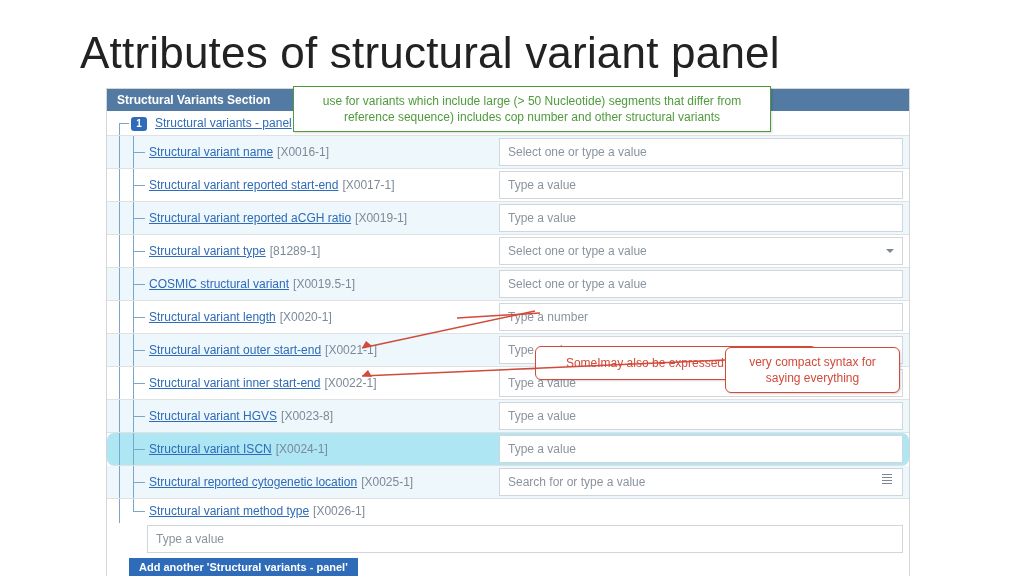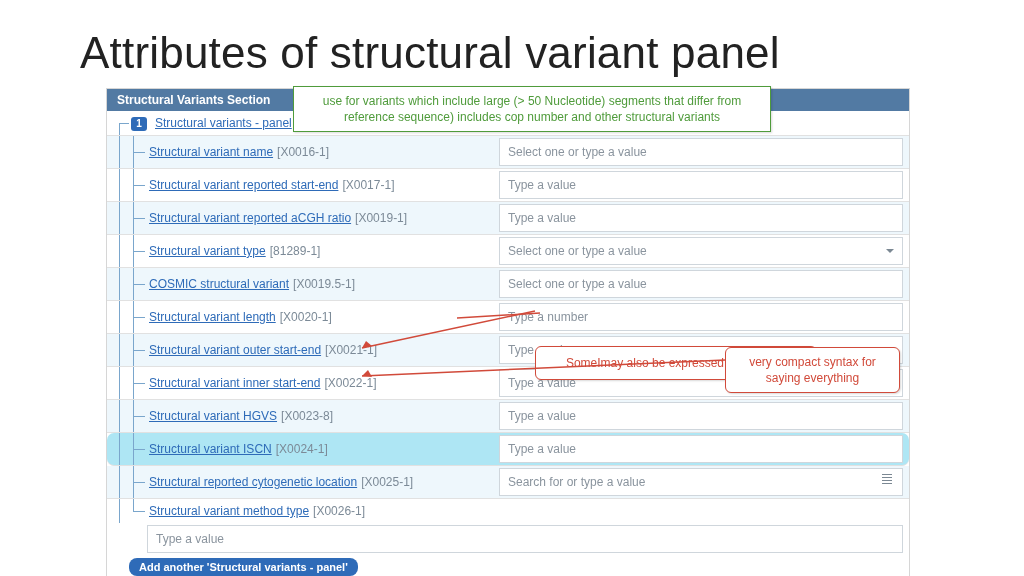--- a/index.html
+++ b/index.html
@@ -25,21 +25,21 @@
   .lbl { color: #2e6bb8; text-decoration: underline; cursor: pointer; }
   .code { color: #7c8a97; }
 
   .input-col { flex: 1; padding: 2px 6px 2px 0; display: flex; align-items: center; }
   .faux-input { flex: 1; height: 28px; border: 1px solid #cfd6dc; background: #fff; color: #8a949e; padding: 0 8px; display: flex; align-items: center; font-size: 12px; position: relative; margin-left: 40px; }
   .faux-input.hasdrop::after { content: ""; position: absolute; right: 8px; top: 50%; margin-top: -2px; border: 4px solid transparent; border-top-color: #7b8893; }
   .faux-input.haslist::after { content: ""; position: absolute; right: 10px; top: 5px; width: 10px; height: 10px; background:
     repeating-linear-gradient(#7b8893, #7b8893 1px, transparent 1px, transparent 3px); }
 
   .add-row { background: #fff; border: none; padding: 3px 0 3px 22px; }
-  .add-pill { display: inline-block; background: #2e6bb8; color: #fff; font-weight: bold; font-size: 11px; padding: 3px 10px; border-radius: 8px; cursor: pointer; }
+  .add-pill { display: inline-block; background: #2e6bb8; color: #fff; font-weight: bold; font-size: 11px; padding: 3px 10px; border-radius: 0; cursor: pointer; }
 
   .callout { position: absolute; border: 1px solid; border-radius: 6px; padding: 6px 14px; font-size: 12px; text-align: center; background: #fff; box-shadow: 1px 1px 2px rgba(0,0,0,.15); line-height: 1.35; }
   .callout.green { border-color: #4f9b3b; color: #4f9b3b; left: 293px; top: 86px; width: 478px; border-radius: 0; }
   .callout.red1  { border-color: #d14a3a; color: #d14a3a; left: 535px; top: 298px; width: 282px; padding: 8px 14px; margin-top: 48px; }
   .callout.red2  { border-color: #d14a3a; color: #d14a3a; left: 725px; top: 340px; width: 175px; padding: 6px 10px; margin-top: 7px; }
 
   svg.leader { position: absolute; pointer-events: none; }
 </style>
 </head>
 <body>

